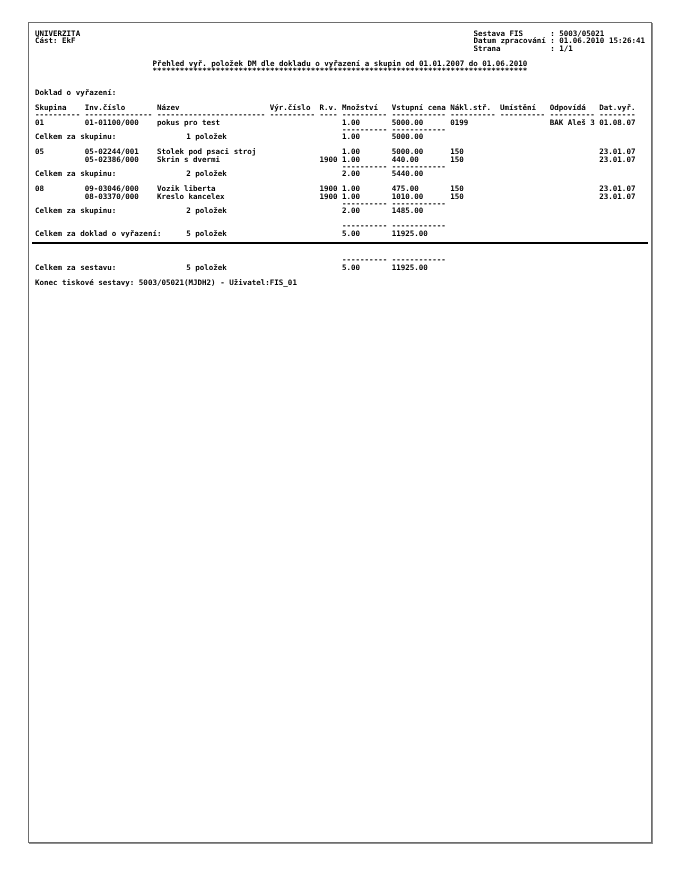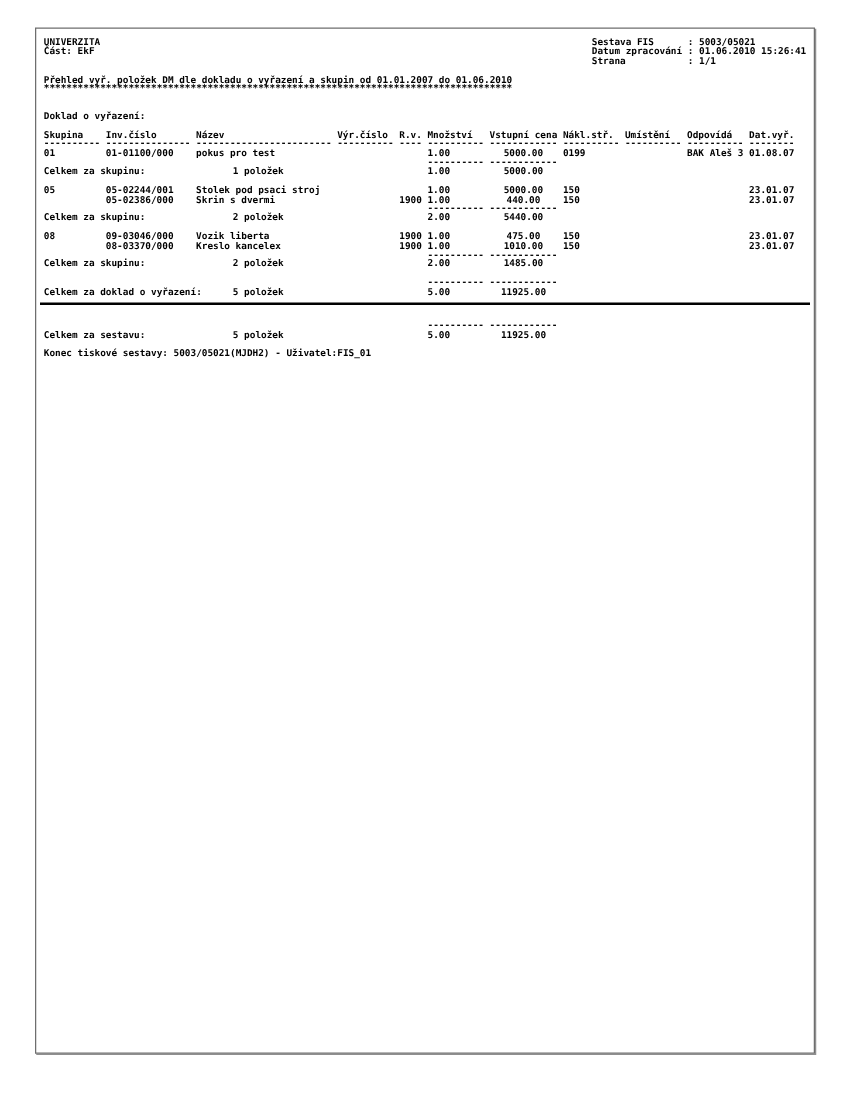--- a/index.html
+++ b/index.html
@@ -8,28 +8,28 @@
     border:1px solid #6e6e6e;box-shadow:1px 1px 0 #8f8f8f;box-sizing:border-box;
     padding:7px 6px;overflow:hidden;}
   .doc{font-size:7.5px;line-height:7.4px;font-weight:bold;letter-spacing:0;}
   .line{height:7.4px;white-space:pre;}
   .blank{height:7.4px;}
   .topflex{display:flex;justify-content:space-between;}
   .mrow{display:flex;height:7.4px;}
   .mlabel{width:17ch;}
   .mcolon{width:2ch;}
   .mvalue{width:19ch;text-align:left;}
-  .center{text-align:left;}
+  .center{text-align:center;}
   .row{display:flex;height:7.4px;white-space:pre;}
   .c{box-sizing:border-box;flex:none;overflow:visible;}
   .c1{width:11ch}.c2{width:16ch}.c3{width:25ch}
   .c4{width:11ch;text-align:left;padding-right:1ch}
   .c5{width:5ch}
   .c6{width:11ch;text-align:left;padding-right:1ch}
-  .c7{width:13ch;text-align:center;padding-right:1ch}
+  .c7{width:13ch;text-align:left;padding-right:1ch}
   .c8{width:11ch}.c9{width:11ch}.c10{width:11ch}.c11{width:8ch}
   .sl{width:27ch}
   .sc{width:25ch;text-align:center;padding-right:3ch}
   .ssp{width:16ch}
   .dsp{width:68ch}
   .rule{height:2px;background:#000;margin:5px -3px 5px -3px;}
 </style>
 </head>
 <body>
 

